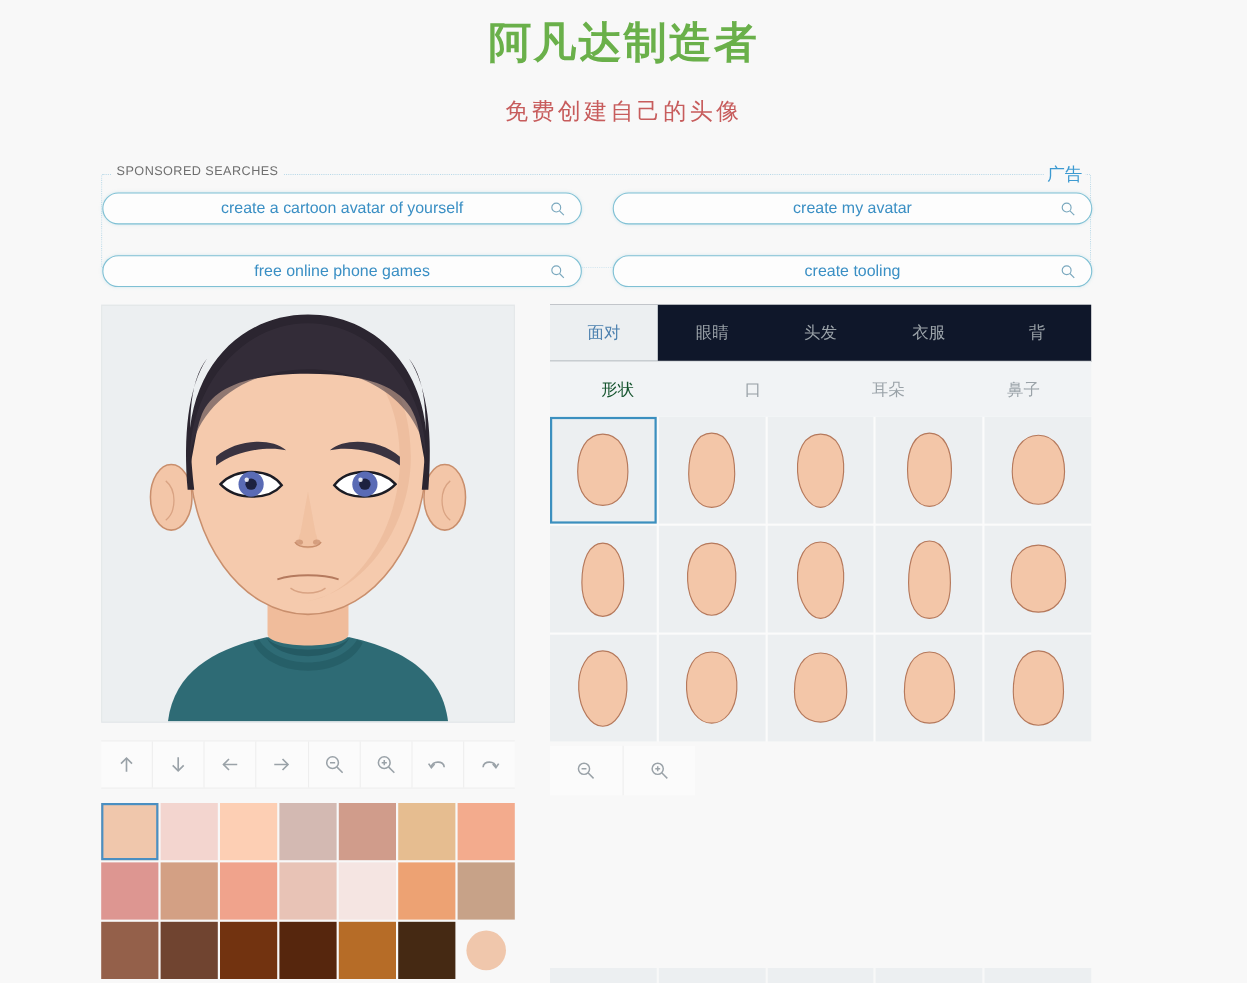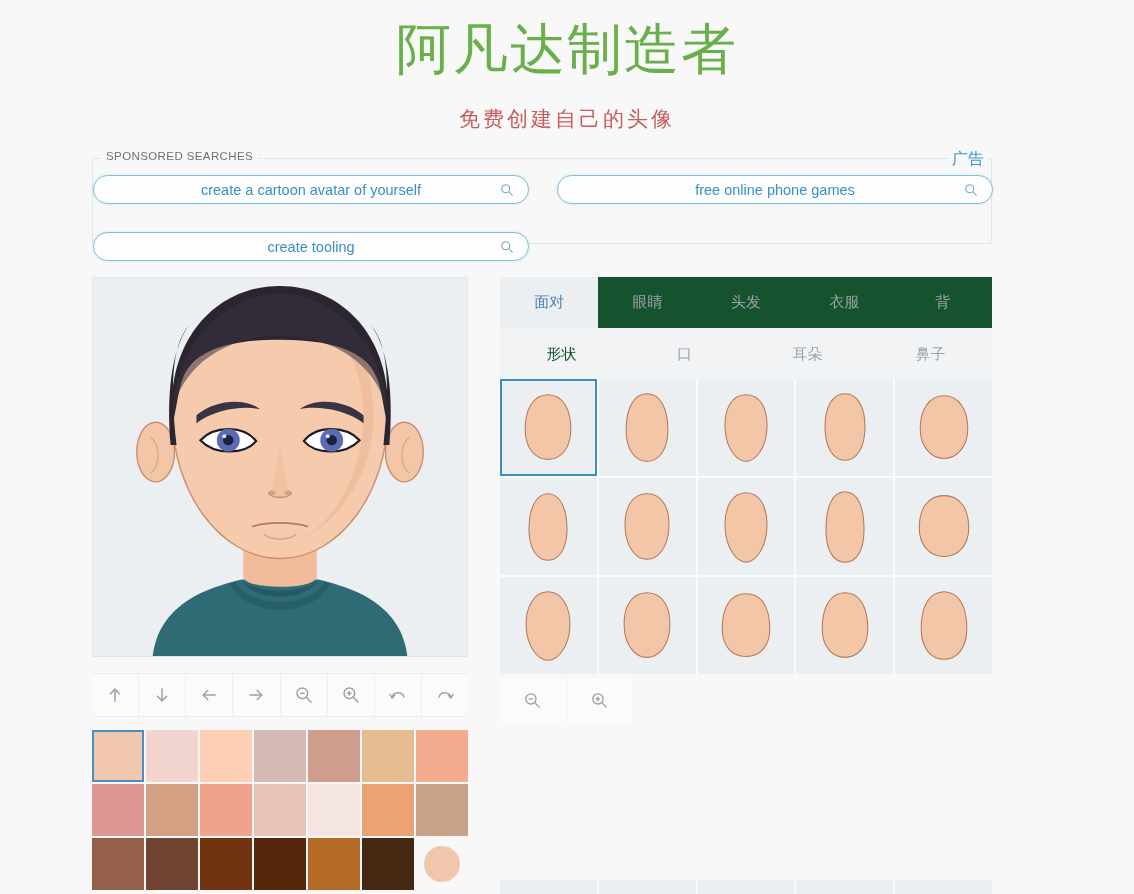--- a/index.html
+++ b/index.html
@@ -7,22 +7,22 @@
     width: 1134px; height: 894px;
     background: #f8f8f8;
     font-family: "Liberation Sans", sans-serif;
     overflow: hidden;
   }
   .page { position: relative; width: 1134px; height: 894px; }
 
   
   .header { text-align: center; padding-top: 18px; }
   .site-title {
-    font-size: 55px;
-    font-weight: normal;
+    font-size: 39px;
+    font-weight: bold;
     color: #6ab04a;
     letter-spacing: 2px;
     line-height: 1.15;
   }
   .site-sub {
     margin-top: 24px;
     font-size: 21px;
     color: #c75c5c;
     letter-spacing: 3px;
   }
@@ -135,21 +135,21 @@
 
   
   .right-panel {
     position: absolute;
     left: 500px; top: 277px;
     width: 492px;
   }
   .tabs {
     display: flex;
     height: 52px;
-    background: #14532d;
+    background: #0f172a;
     border-bottom: 1px solid #eef0f1;
   }
   .tab {
     flex: 1;
     display: flex; align-items: center; justify-content: center;
     font-size: 15px;
     color: #9aa2a8;
     cursor: pointer;
   }
   .tab.active { background: #eceff1; color: #4a7fae; }
@@ -222,20 +222,29 @@
     <div class="site-title">阿凡达制造者</div>
     <div class="site-sub">免费创建自己的头像</div>
   </div>
 
   <div class="ads-wrap">
     <div class="ads-label">SPONSORED SEARCHES</div>
     <div class="ads-tag">广告</div>
     <div class="ads-grid">
       <div class="ad-pill">
         <span class="txt">create a cartoon avatar of yourself</span>
+        <span class="mag">
+          <svg viewBox="0 0 16 16">
+              <circle cx="6.5" cy="6.5" r="4.6" fill="none" stroke="#7aa8be" stroke-width="1.2"></circle>
+              <line x1="9.9" y1="9.9" x2="14.4" y2="14.4" stroke="#7aa8be" stroke-width="1.2"></line>
+            </svg>
+        </span>
+      </div>
+      <div class="ad-pill">
+        <span class="txt">create my avatar</span>
         <span class="mag">
           <svg viewBox="0 0 16 16">
               <circle cx="6.5" cy="6.5" r="4.6" fill="none" stroke="#7aa8be" stroke-width="1.2"></circle>
               <line x1="9.9" y1="9.9" x2="14.4" y2="14.4" stroke="#7aa8be" stroke-width="1.2"></line>
             </svg>
         </span>
       </div>
       <div class="ad-pill">
         <span class="txt">free online phone games</span>
         <span class="mag">

